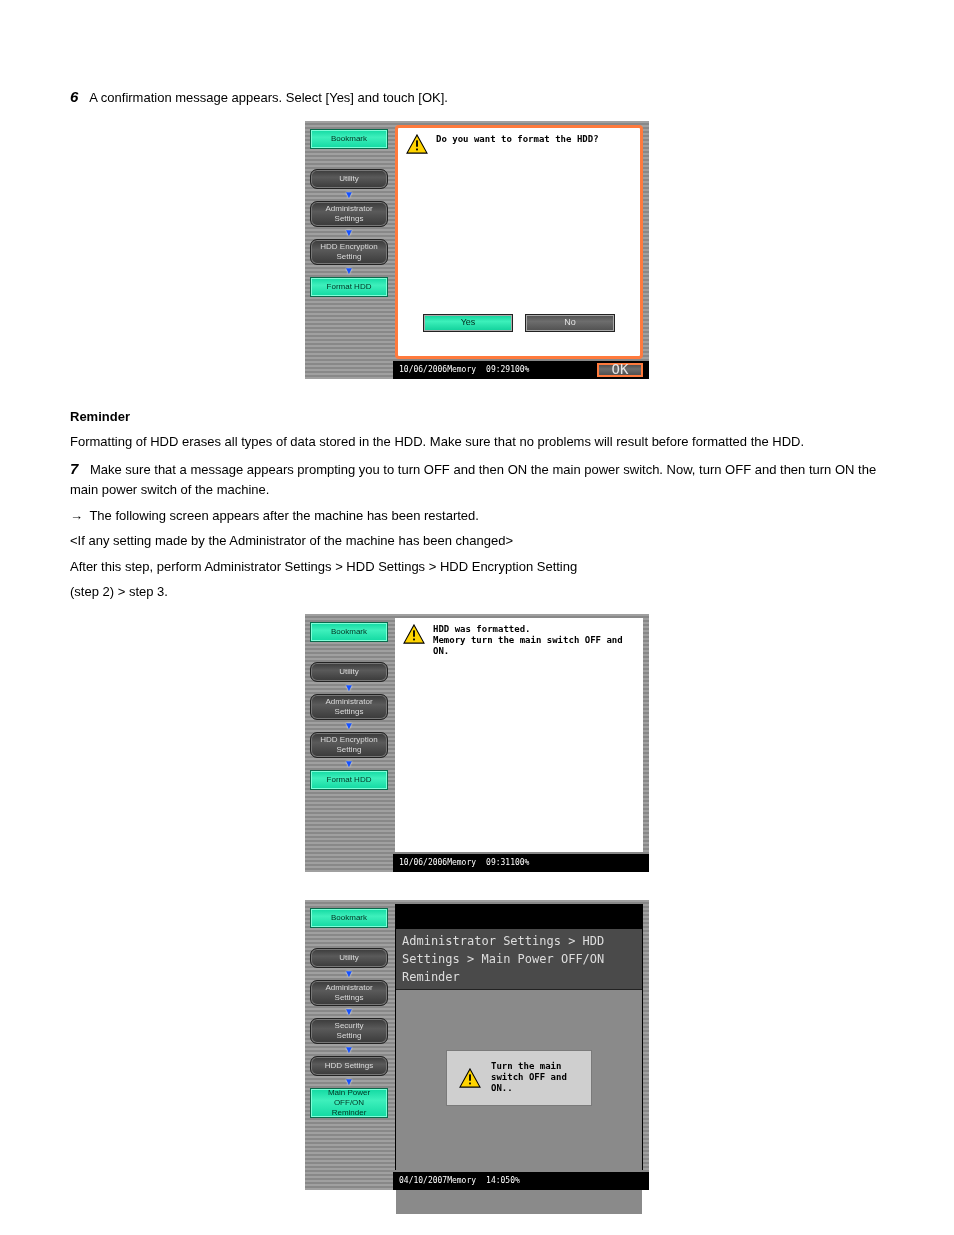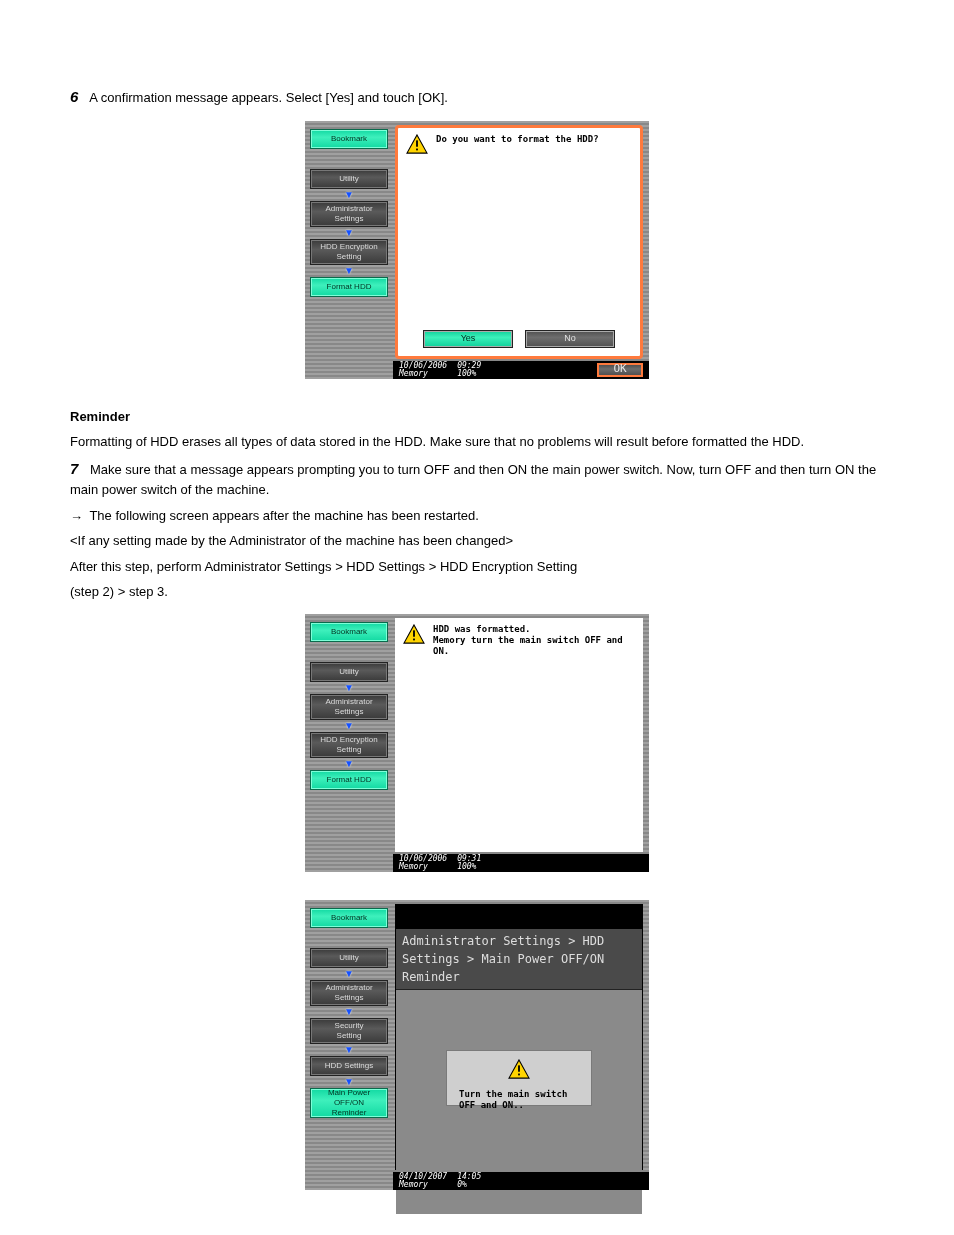--- a/index.html
+++ b/index.html
@@ -26,76 +26,76 @@
     display: flex; align-items: center; justify-content: center; text-align: center;
     border: 1px solid #222; color: #000;
     background: linear-gradient(#777,#9a9a9a 40%,#777);
     box-shadow: inset 0 0 0 1px #bbb;
   }
   .sb-btn.tall { height: 26px; }
   .sb-btn.green {
     color: #003322; background: linear-gradient(#12d9a2,#3ef0bc 40%,#12d9a2);
     box-shadow: inset 0 0 0 1px #7dffd8; border-color:#0a6a4c;
   }
-  .sb-btn.dark { color:#dcdcdc; background:linear-gradient(#3a3a3a,#5a5a5a 40%,#3a3a3a); box-shadow: inset 0 0 0 1px #777; }
+  .sb-btn.dark { color:#dcdcdc; background:linear-gradient(#3a3a3a,#5a5a5a 40%,#3a3a3a); box-shadow: inset 0 0 0 1px #777; border-radius: 7px; }
   .sb-arrow { height: 10px; display:flex;align-items:center;justify-content:center;color:#1551ff;font-size:10px;text-shadow:0 0 2px #fff;}
   .sb-gap { height: 18px; }
 
   
   .m-wrap { flex:1; position:relative; }
   .m-dialog {
     position:absolute; top:4px; left:2px; right:6px; bottom:20px;
     background:#fff; border:3px solid #ff7a3d; border-radius:4px;
   }
   .m-white-full {
     position:absolute; top:4px; left:2px; right:6px; bottom:20px;
     background:#fff;
   }
   .warn-row { display:flex; gap:8px; padding:6px 8px; }
   .warn-icon {
     width:22px;height:20px;flex-shrink:0;
   }
   .msg { font-size:9px; line-height:11px; font-weight:bold; color:#000; font-family: monospace; }
-  .dlg-btns { position:absolute; bottom:8px; left:0; right:0; display:flex; justify-content:center; gap:12px; }
+  .dlg-btns { position:absolute; bottom:24px; left:0; right:0; display:flex; justify-content:center; gap:12px; }
   .dlg-btn {
     width:90px;height:18px;font-size:9px;display:flex;align-items:center;justify-content:center;
     border:1px solid #222; box-shadow: inset 0 0 0 1px #aaa;
   }
   .dlg-btn.green { background:linear-gradient(#10d09a,#3cf0ba 40%,#10d09a); color:#002a1d; }
   .dlg-btn.grey  { background:linear-gradient(#505050,#6d6d6d 40%,#505050); color:#e2e2e2; }
 
   
   .status {
     position:absolute; left:0; right:0; bottom:0; height:18px;
     background:#000; color:#fff; font-family:monospace; font-size:8px;
     display:flex; align-items:center; padding:0 6px; justify-content:space-between;
   }
   .status .ok-btn {
-    height:14px;width:46px;font-size:11px;display:flex;align-items:center;justify-content:center;
+    height:14px;width:46px;font-size:14px;display:flex;align-items:center;justify-content:center;
     border:2px solid #ff7a3d; background:linear-gradient(#505050,#6d6d6d 40%,#505050); color:#e6e6e6;
   }
   .status-left { display:flex; gap:10px; }
-  .status-col { display:flex; flex-direction:column; line-height:8px;font-style:italic; }
+  .status-col { display:flex; flex-direction:row; line-height:8px; }
 
   
   .panel3 .panel-inner { height: 290px; }
   .panel3 .screen {
     position:absolute; top:4px; left:2px; right:6px; bottom:20px;
     background:#7a7a7a; border:1px solid #000;
   }
   .panel3 .topbar { background:#000; height:24px; }
   .panel3 .bc {
     background:#4a4a4a; color:#ddd; font-family:monospace; font-size:12px;
     padding:3px 6px; border-bottom:1px solid #222;
   }
   .panel3 .body { height: calc(100% - 24px - 16px); position:relative; background:#8a8a8a; }
   .panel3 .remind {
     position:absolute; top:60px; left:50px; right:50px; height:56px;
     background:#cfcfcf; border:1px solid #7a7a7a;
-    display:flex; align-items:center; gap:10px; padding:8px 12px;flex-direction:column;
+    display:flex; align-items:center; gap:10px; padding:8px 12px;
   }
 
   
   svg.tri { width:22px; height:20px; display:block; }
 </style>
 </head>
 <body>
 
 <div class="page-body">
 

